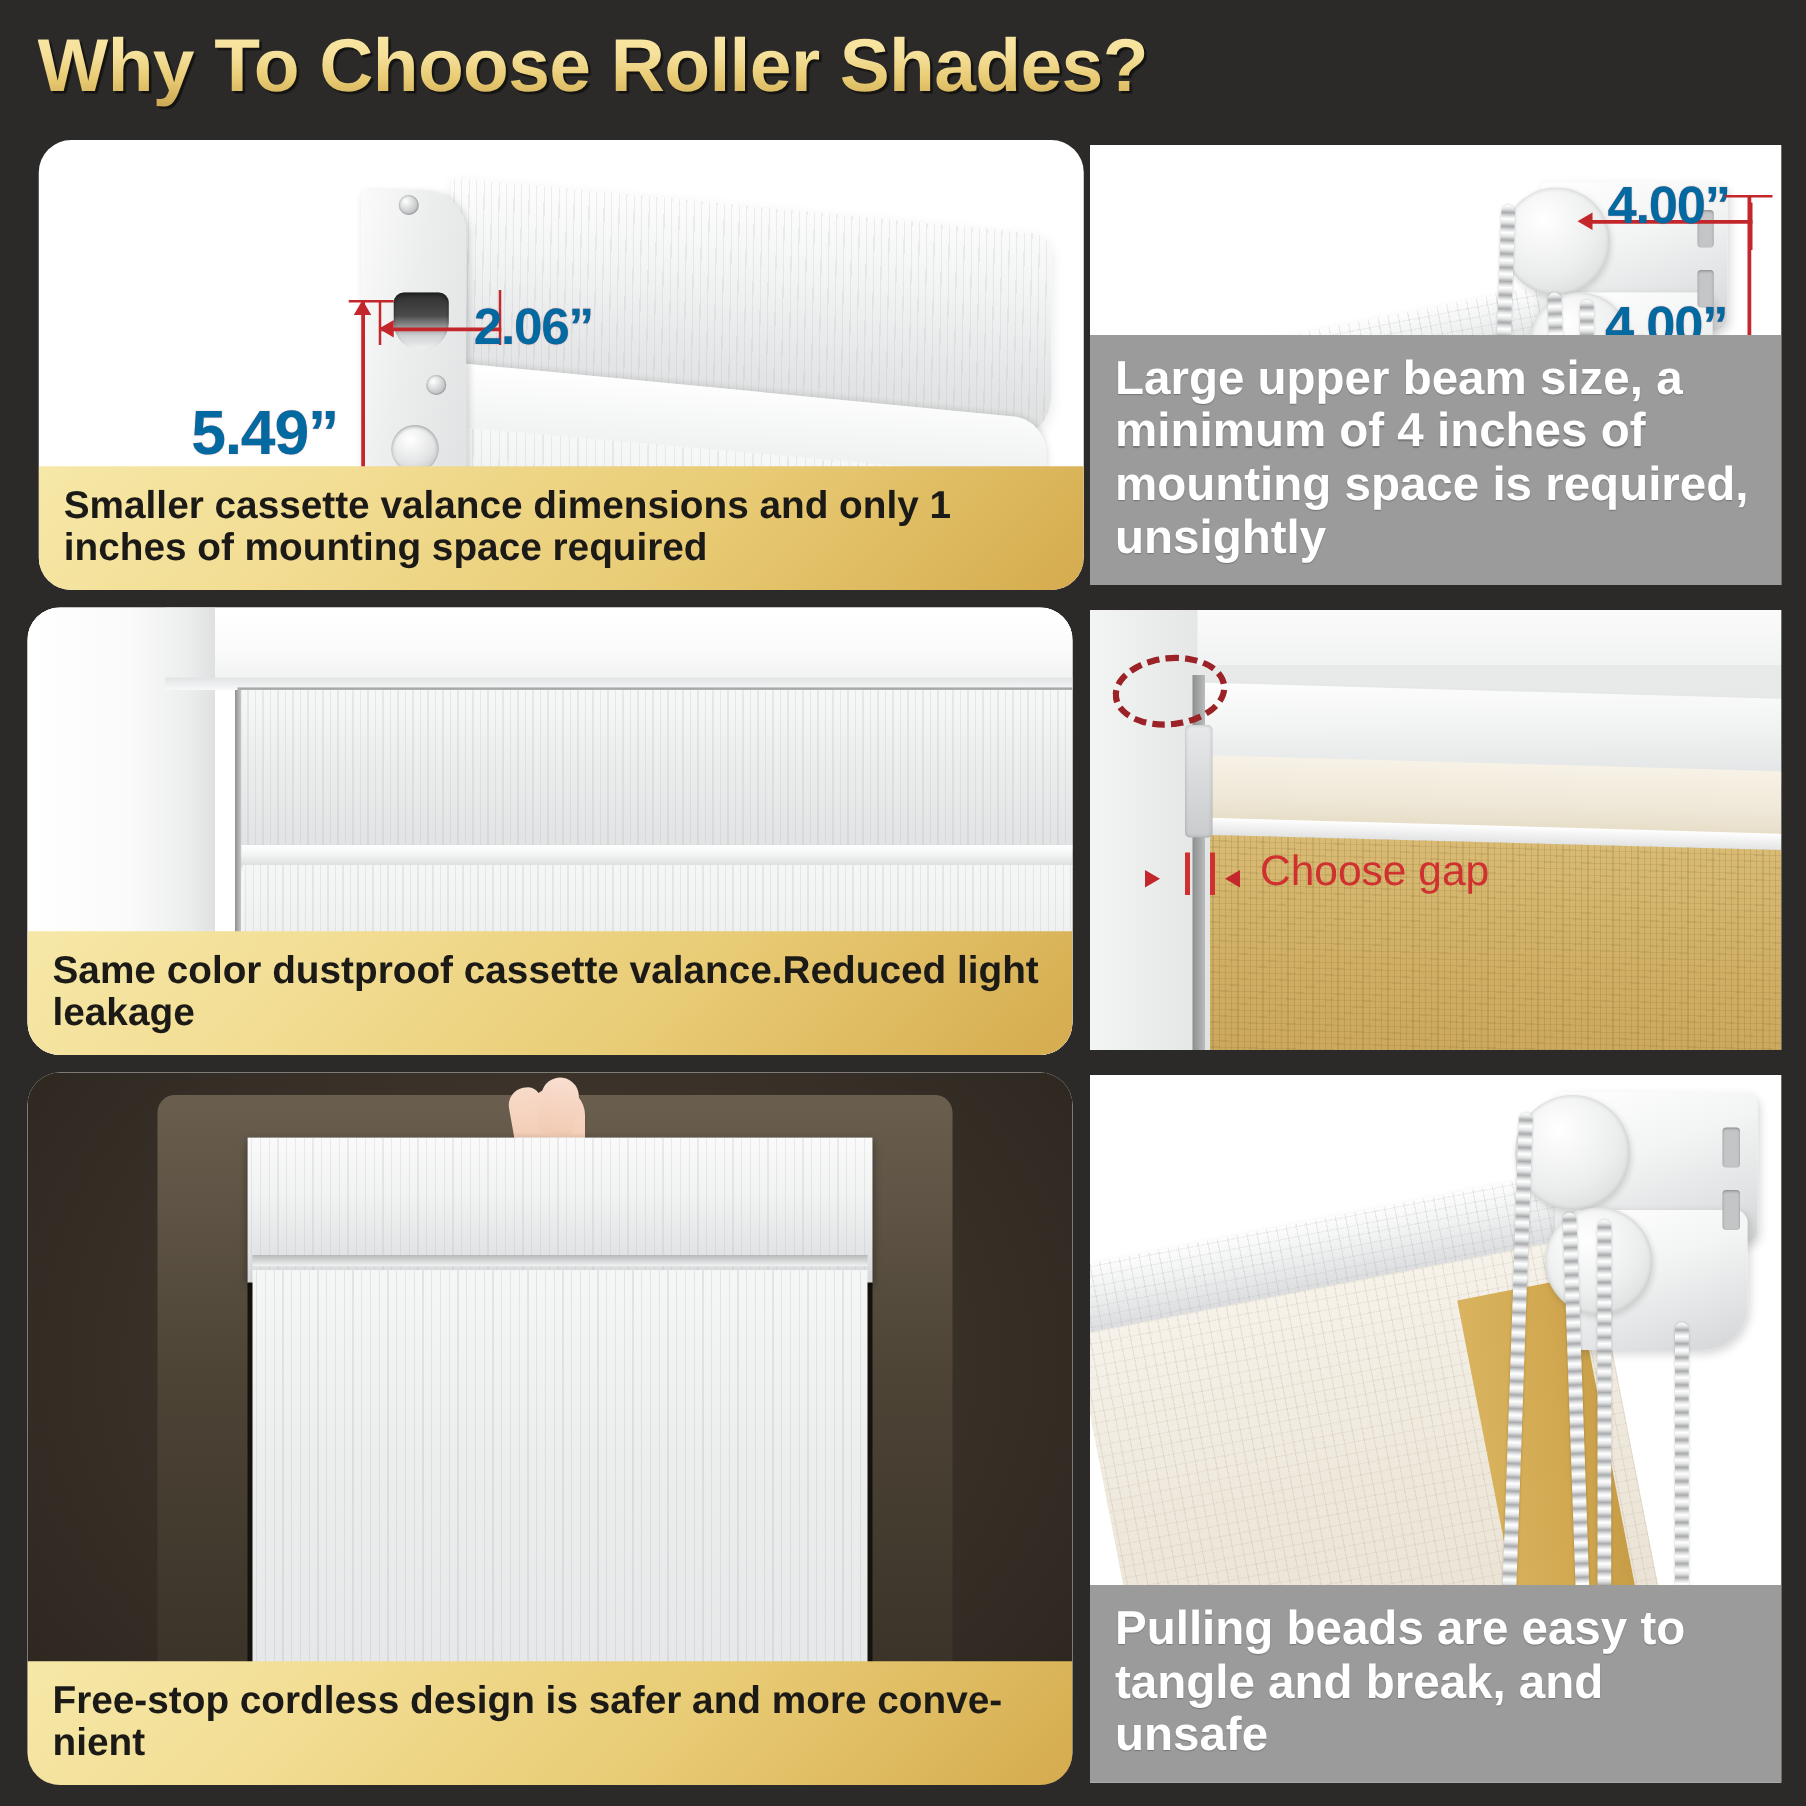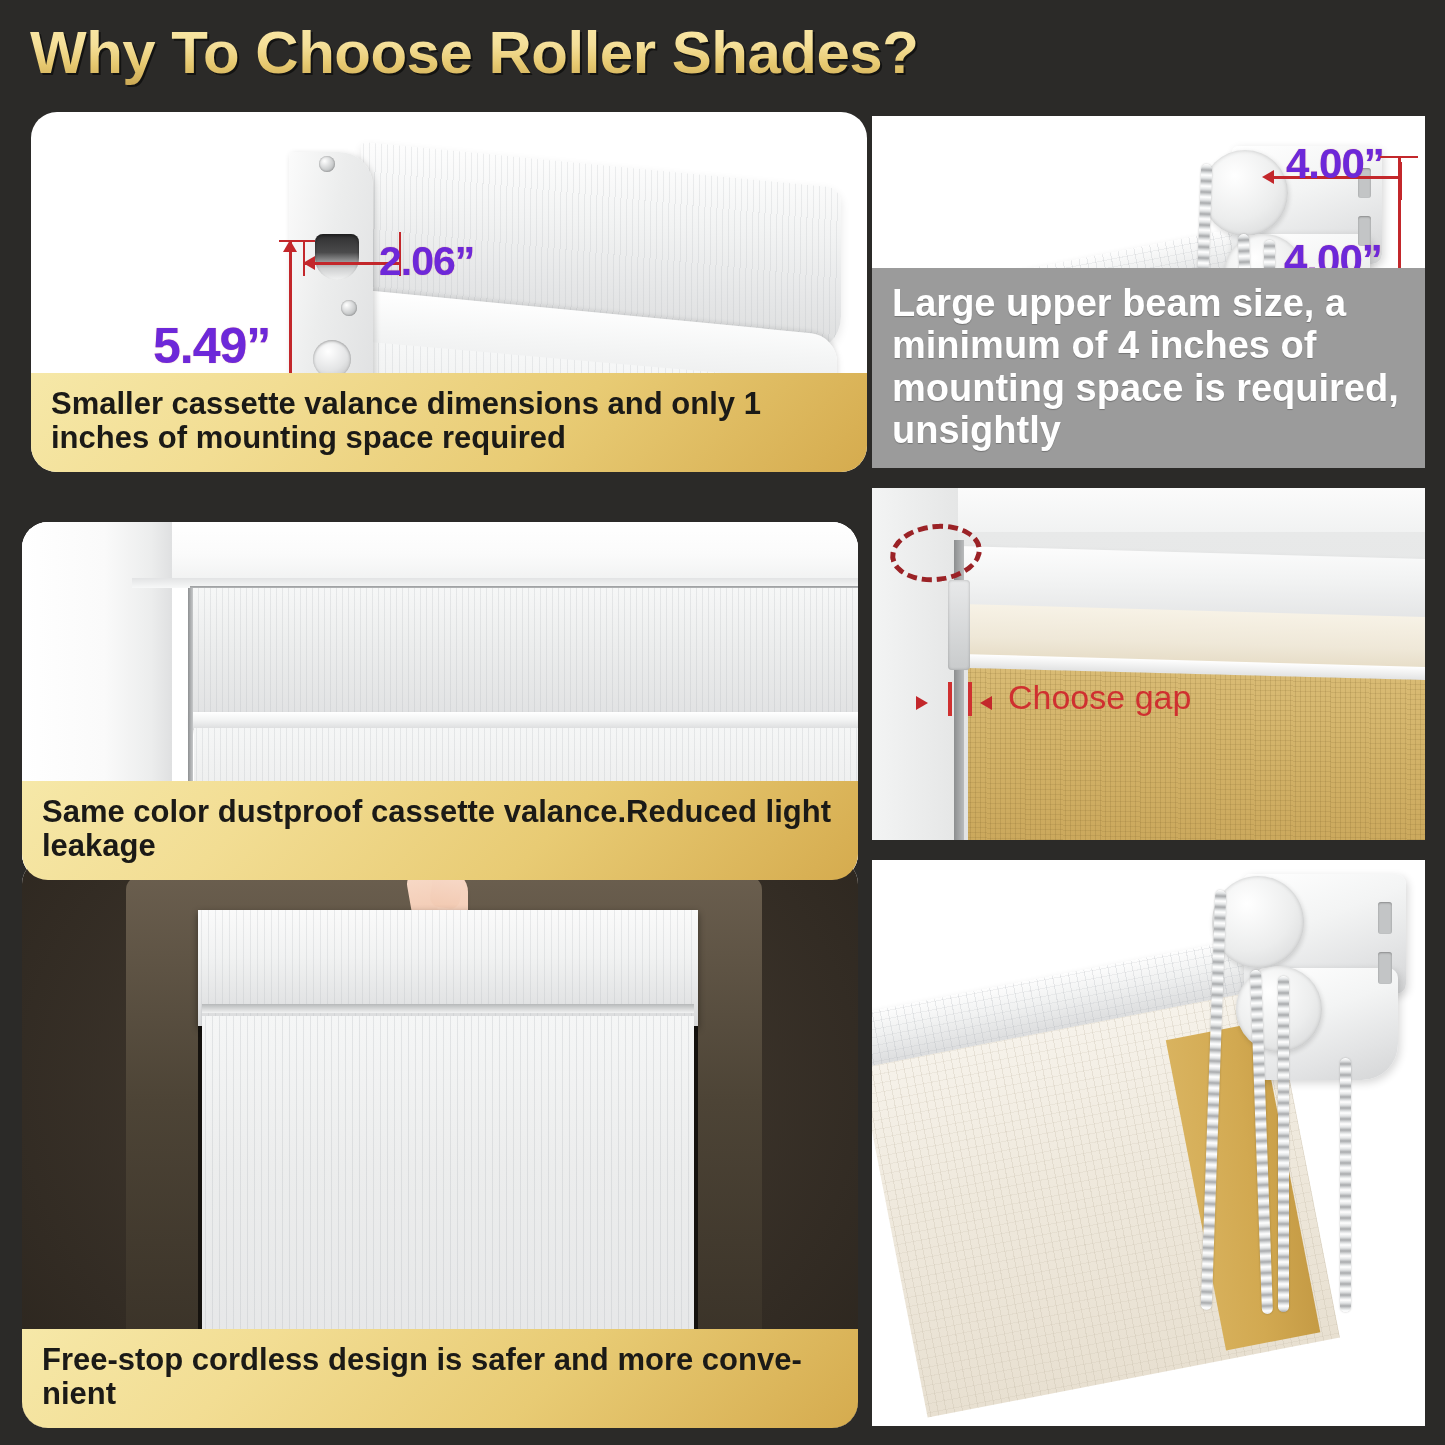--- a/index.html
+++ b/index.html
@@ -32,21 +32,21 @@
     filter:drop-shadow(2px 2px 0px rgba(0,0,0,.55));
     white-space:nowrap;
   }
 
   
   .panel{ position:absolute; overflow:hidden; background:#fff; }
   .panel.rounded{ border-radius:26px; }
 
   .p1{ left:13px;  top:112px; width:836px; height:360px;margin-left:18px; }
   .p2{ left:872px; top:116px; width:553px; height:352px; }
-  .p3{ left:22px;  top:486px; width:836px; height:358px;margin-top:36px; }
+  .p3{ left:22px;  top:486px; width:836px; height:358px; }
   .p4{ left:872px; top:488px; width:553px; height:352px; }
   .p5{ left:22px;  top:858px; width:836px; height:570px; }
   .p6{ left:872px; top:860px; width:553px; height:566px; }
 
   .stage{ position:absolute; inset:0; overflow:hidden; }
 
   
   .cap{
     position:absolute; left:0; right:0; bottom:0;
     padding:14px 18px 16px 20px;
@@ -120,21 +120,21 @@
     background:repeating-linear-gradient(90.5deg,rgba(255,255,255,0) 0 2px,rgba(175,180,185,.22) 2px 3px,rgba(255,255,255,0) 3px 7px);
   }
 
   
   .dim-line{ position:absolute; background:#c3272b; }
   .dim-h{ height:3px; }
   .dim-v{ width:3px; }
   .dim-tick-v{ position:absolute; width:2px; background:#c3272b; }
   .dim-tick-h{ position:absolute; height:2px; background:#c3272b; }
   .dim-txt{
-    position:absolute; color:#6d28d9; font-weight:bold;
+    position:absolute; color:#0369a1; font-weight:bold;
     font-family:"Liberation Sans", sans-serif;
     letter-spacing:-1px;
     text-shadow:0 0 1px rgba(207,31,38,.5);
     white-space:nowrap;
   }
   .arw{ position:absolute; width:0; height:0; }
   .arw-l{ border-top:7px solid transparent; border-bottom:7px solid transparent; border-right:12px solid #c3272b; }
   .arw-r{ border-top:7px solid transparent; border-bottom:7px solid transparent; border-left:12px solid #c3272b; }
   .arw-u{ border-left:7px solid transparent; border-right:7px solid transparent; border-bottom:12px solid #c3272b; }
   .arw-d{ border-left:7px solid transparent; border-right:7px solid transparent; border-top:12px solid #c3272b; }
@@ -513,13 +513,14 @@
     <div class="rs-disc" style="left:364px; top:106px; width:86px; height:86px;"></div>
     <div class="rs-slot" style="left:506px; top:42px; width:14px; height:32px;"></div>
     <div class="rs-slot" style="left:506px; top:92px; width:14px; height:32px;"></div>
 
     <div class="rs-chain" style="left:336px; top:30px; height:420px; transform:rotate(2deg);"></div>
     <div class="rs-chain" style="left:384px; top:110px; height:344px; transform:rotate(-2deg);"></div>
     <div class="rs-chain" style="left:406px; top:116px; height:336px;"></div>
     <div class="rs-chain" style="left:468px; top:198px; height:254px;"></div>
 
   </div>
+  <div class="cap cap-gray cap-r">Pulling beads are easy to tangle and break, and unsafe</div>
 </div>
 
 </body></html>

